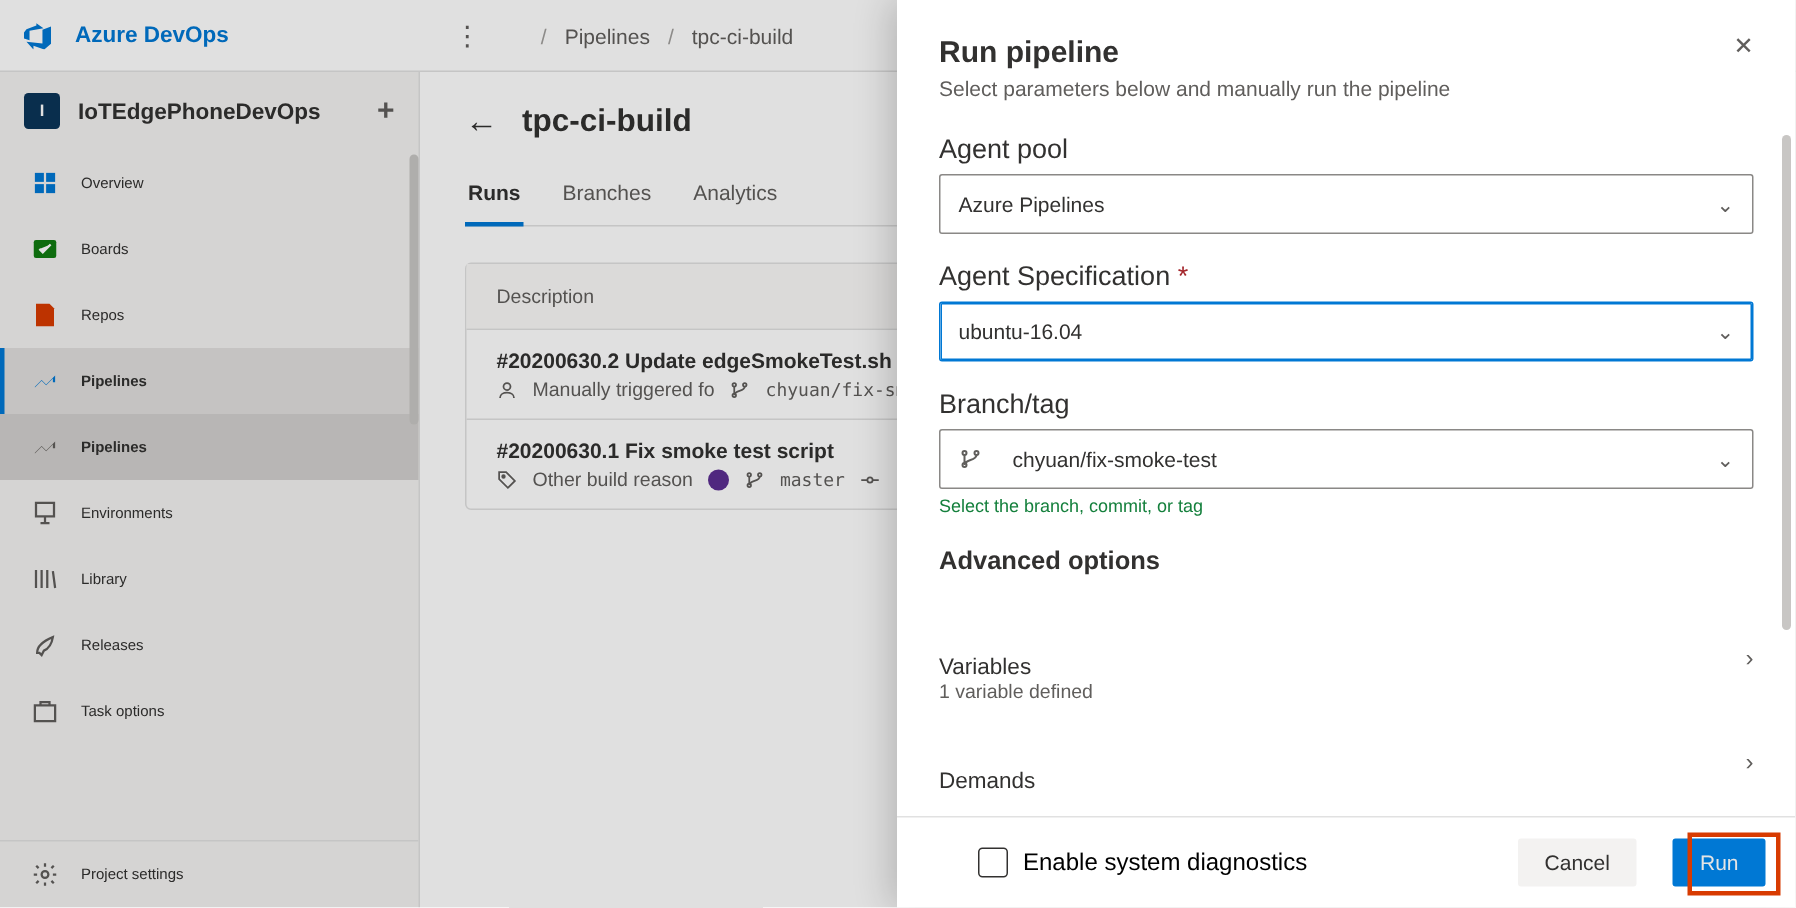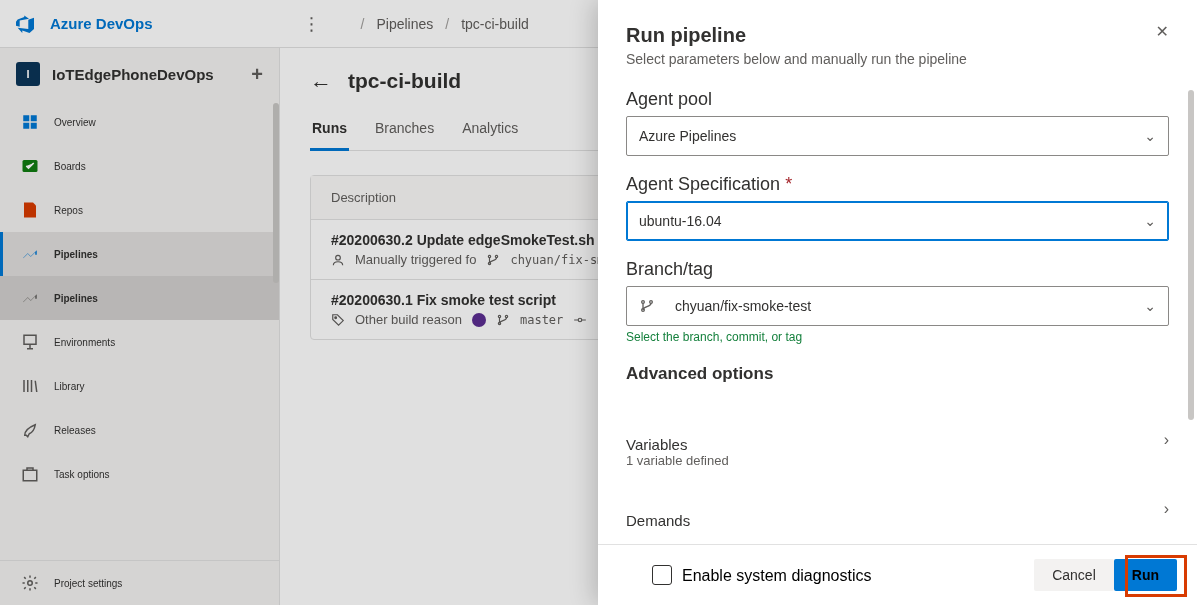--- a/index.html
+++ b/index.html
@@ -339,22 +339,23 @@
       border-radius: 2px;
       cursor: pointer;
       border: none;
     }
     .btn-cancel {
       background: #f3f2f1;
       color: #323130;
     }
     .btn-run {
       background: #0078d4;
-      color: #000000;
-      font-weight: 700;
+      color: #e5e5e5;
+      font-weight: 400;
+      margin-left: 24px;
     }
     .run-highlight {
       position: absolute;
       border: 3px solid #d83b01;
       pointer-events: none;
     }
     .scroll-indicator-panel {
       position: absolute;
       right: 3px;
       top: 90px;

